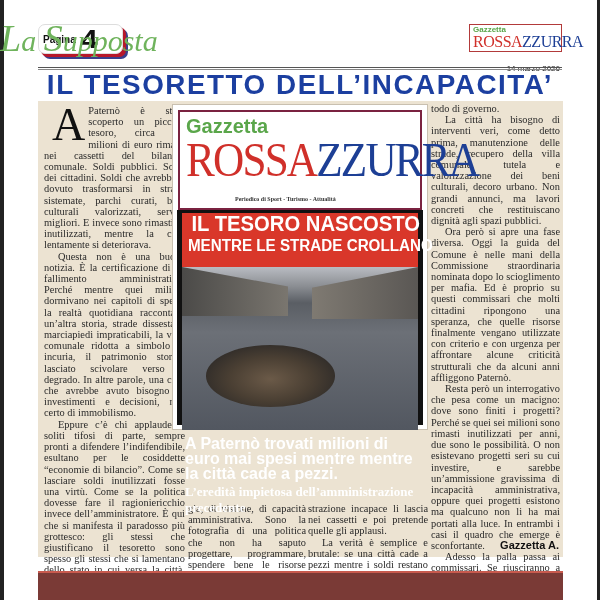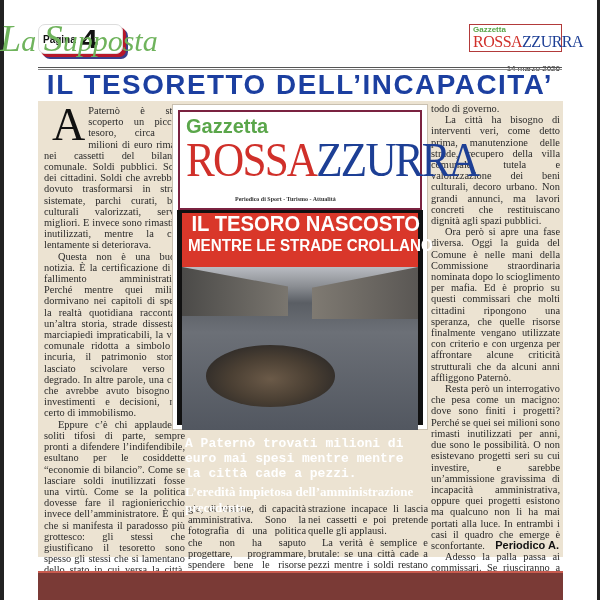--- a/index.html
+++ b/index.html
@@ -55,21 +55,21 @@
     line-height: 1; }
   .red-banner .l1 { font-size: 22px; display: block; transform: scaleX(0.92); white-space: nowrap; }
   .red-banner .l2 { font-size: 16px; display: block; margin-top: 3px; transform: scaleX(0.95); white-space: nowrap; }
   .photo { height: 163px; margin-top: 0; position: relative; overflow: hidden;
     background: linear-gradient(180deg, #b9bcc2 0%, #8a8d92 12%, #5a5e64 22%, #6c7077 40%, #525760 100%); }
   .photo .bldL { position: absolute; left: 0; top: 0; width: 45%; height: 30%; background: linear-gradient(90deg,#4b4a48,#7a766f); clip-path: polygon(0 0,100% 40%,100% 100%,0 100%); }
   .photo .bldR { position: absolute; right: 0; top: 0; width: 45%; height: 32%; background: linear-gradient(90deg,#7f7a72,#5a5754); clip-path: polygon(0 40%,100% 0,100% 100%,0 100%); }
   .photo .hole { position: absolute; left: 10%; top: 48%; width: 55%; height: 38%; border-radius: 50%;
     background: radial-gradient(ellipse at 50% 55%, #6b5a48 0%, #4a3f33 45%, #2d2a28 80%, transparent 100%); }
   .caption { color: #fff; padding: 6px 3px 0; }
-  .caption .c1t { font-family: Liberation Mono, monospace; font-weight: bold; font-size: 13px; line-height: 15px; display: block; }
+  .caption .c1t { font-family: Liberation Sans, sans-serif; font-weight: bold; font-size: 16px; line-height: 15px; display: block; }
   .caption .c2t { font-family: "Liberation Serif", serif; font-weight: bold; font-size: 13px; display: block; margin-top: 3px; }
 
   .bottom-band { position: absolute; left: 38px; top: 571px; width: 525px; height: 29px; background: #7a3a36; border-top: 2px solid #c85a4e; }
 </style>
 </head>
 <body>
 
 <div class="frame-left"></div>
 <div class="frame-right"></div>
 
@@ -108,21 +108,21 @@
     <p class="first">strazione incapace li lascia nei cassetti e poi pretende quelle gli applausi.</p>
     <p>La verità è semplice e brutale: se una città cade a pezzi mentre i soldi restano fermi in bilancio, non siamo davanti alla prudenza contabile. Siamo davanti all’incuria elevata a me-</p>
   </div>
   <div class="col c4">
     <p class="first">todo di governo.</p>
     <p>La città ha bisogno di interventi veri, come detto prima, manutenzione delle strade, recupero della villa comunale, tutela e valorizzazione dei beni culturali, decoro urbano. Non grandi annunci, ma lavori concreti che restituiscano dignità agli spazi pubblici.</p>
     <p>Ora però si apre una fase diversa. Oggi la guida del Comune è nelle mani della Commissione straordinaria nominata dopo lo scioglimento per mafia. Ed è proprio su questi commissari che molti cittadini ripongono una speranza, che quelle risorse finalmente vengano utilizzate con criterio e con urgenza per affrontare alcune criticità strutturali che da alcuni anni affliggono Paternò.</p>
     <p>Resta però un interrogativo che pesa come un macigno: dove sono finiti i progetti? Perché se quei sei milioni sono rimasti inutilizzati per anni, due sono le possibilità. O non esistevano progetti seri su cui investire, e sarebbe un’ammissione gravissima di incapacità amministrativa, oppure quei progetti esistono ma qualcuno non li ha mai portati alla luce. In entrambi i casi il quadro che emerge è sconfortante.</p>
     <p>Adesso la palla passa ai commissari. Se riusciranno a trasformare quel tesoretto in cantieri, manutenzioni e servizi, allora quei soldi potranno finalmente diventare un’occasione di riscatto. Se invece resteranno ancora fermi nei cassetti della burocrazia, diventeranno l’ennesimo simbolo di una città che avrebbe le risorse per rialzarsi ma continua a restare ferma. E Paternò non può più permetterselo.</p>
   </div>
-  <div class="sign">Periodico A.</div>
+  <div class="sign">Gazzetta A.</div>
 </div>
 
 <div class="cover">
   <div class="cover-logo">
     <span class="gz">Gazzetta</span>
     <span class="rz"><span class="red">ROSSA</span><span class="blue">ZZURRA</span></span>
     <span class="sub">Periodico di Sport - Turismo - Attualità</span>
   </div>
   <div class="cover-black">
     <div class="red-banner">

